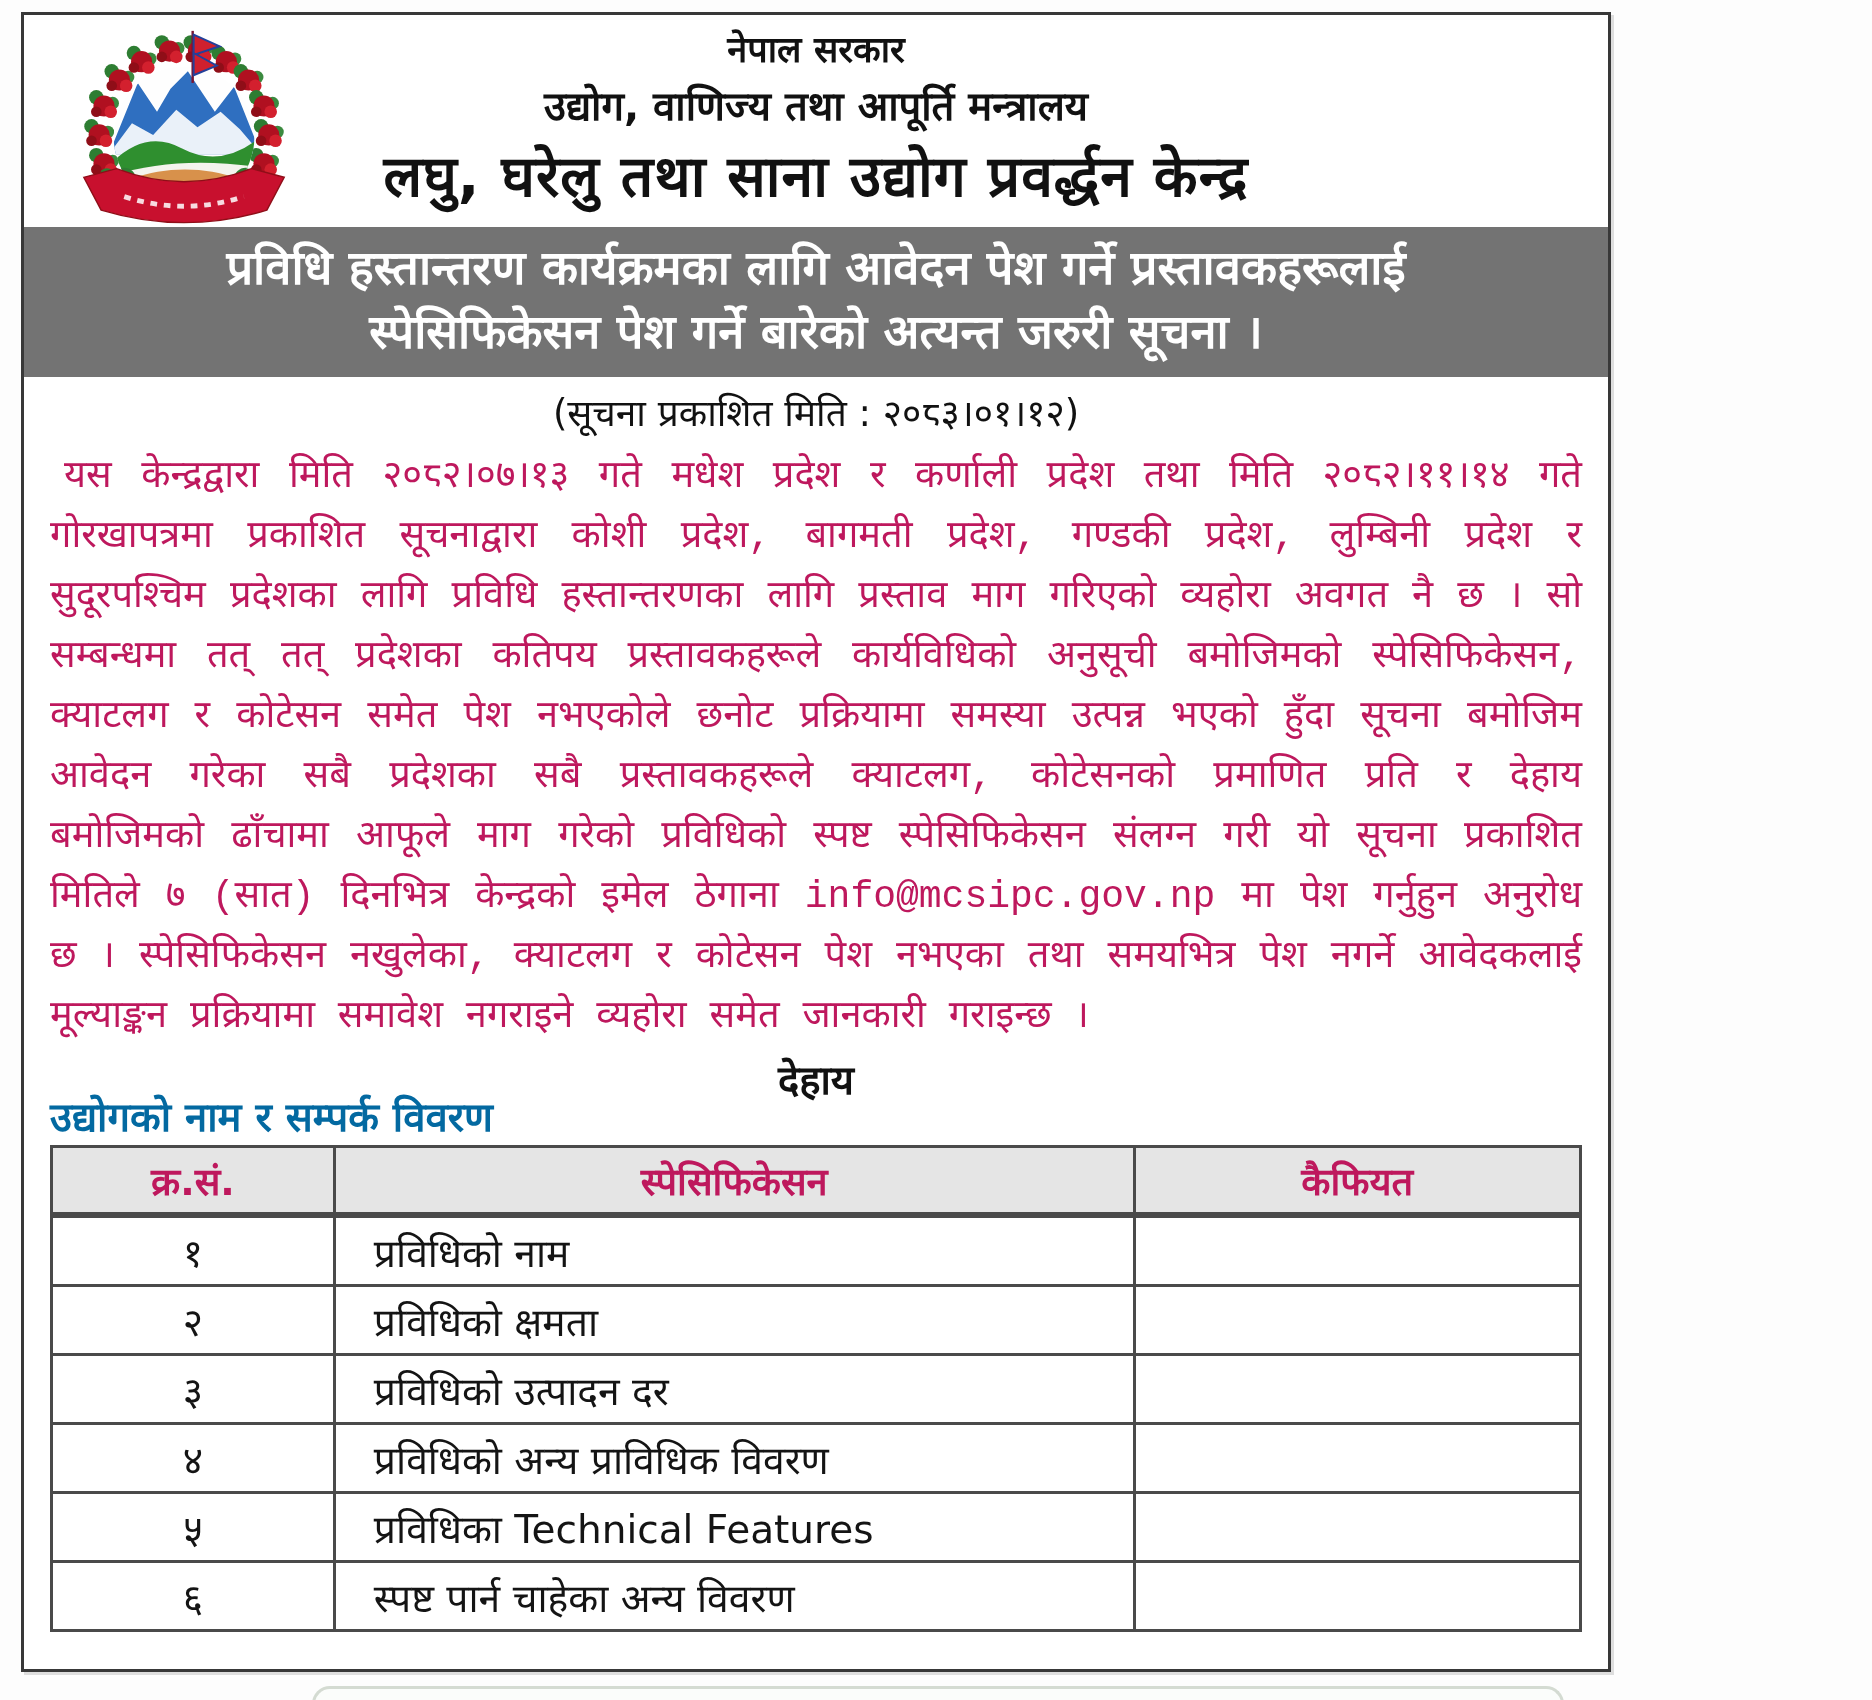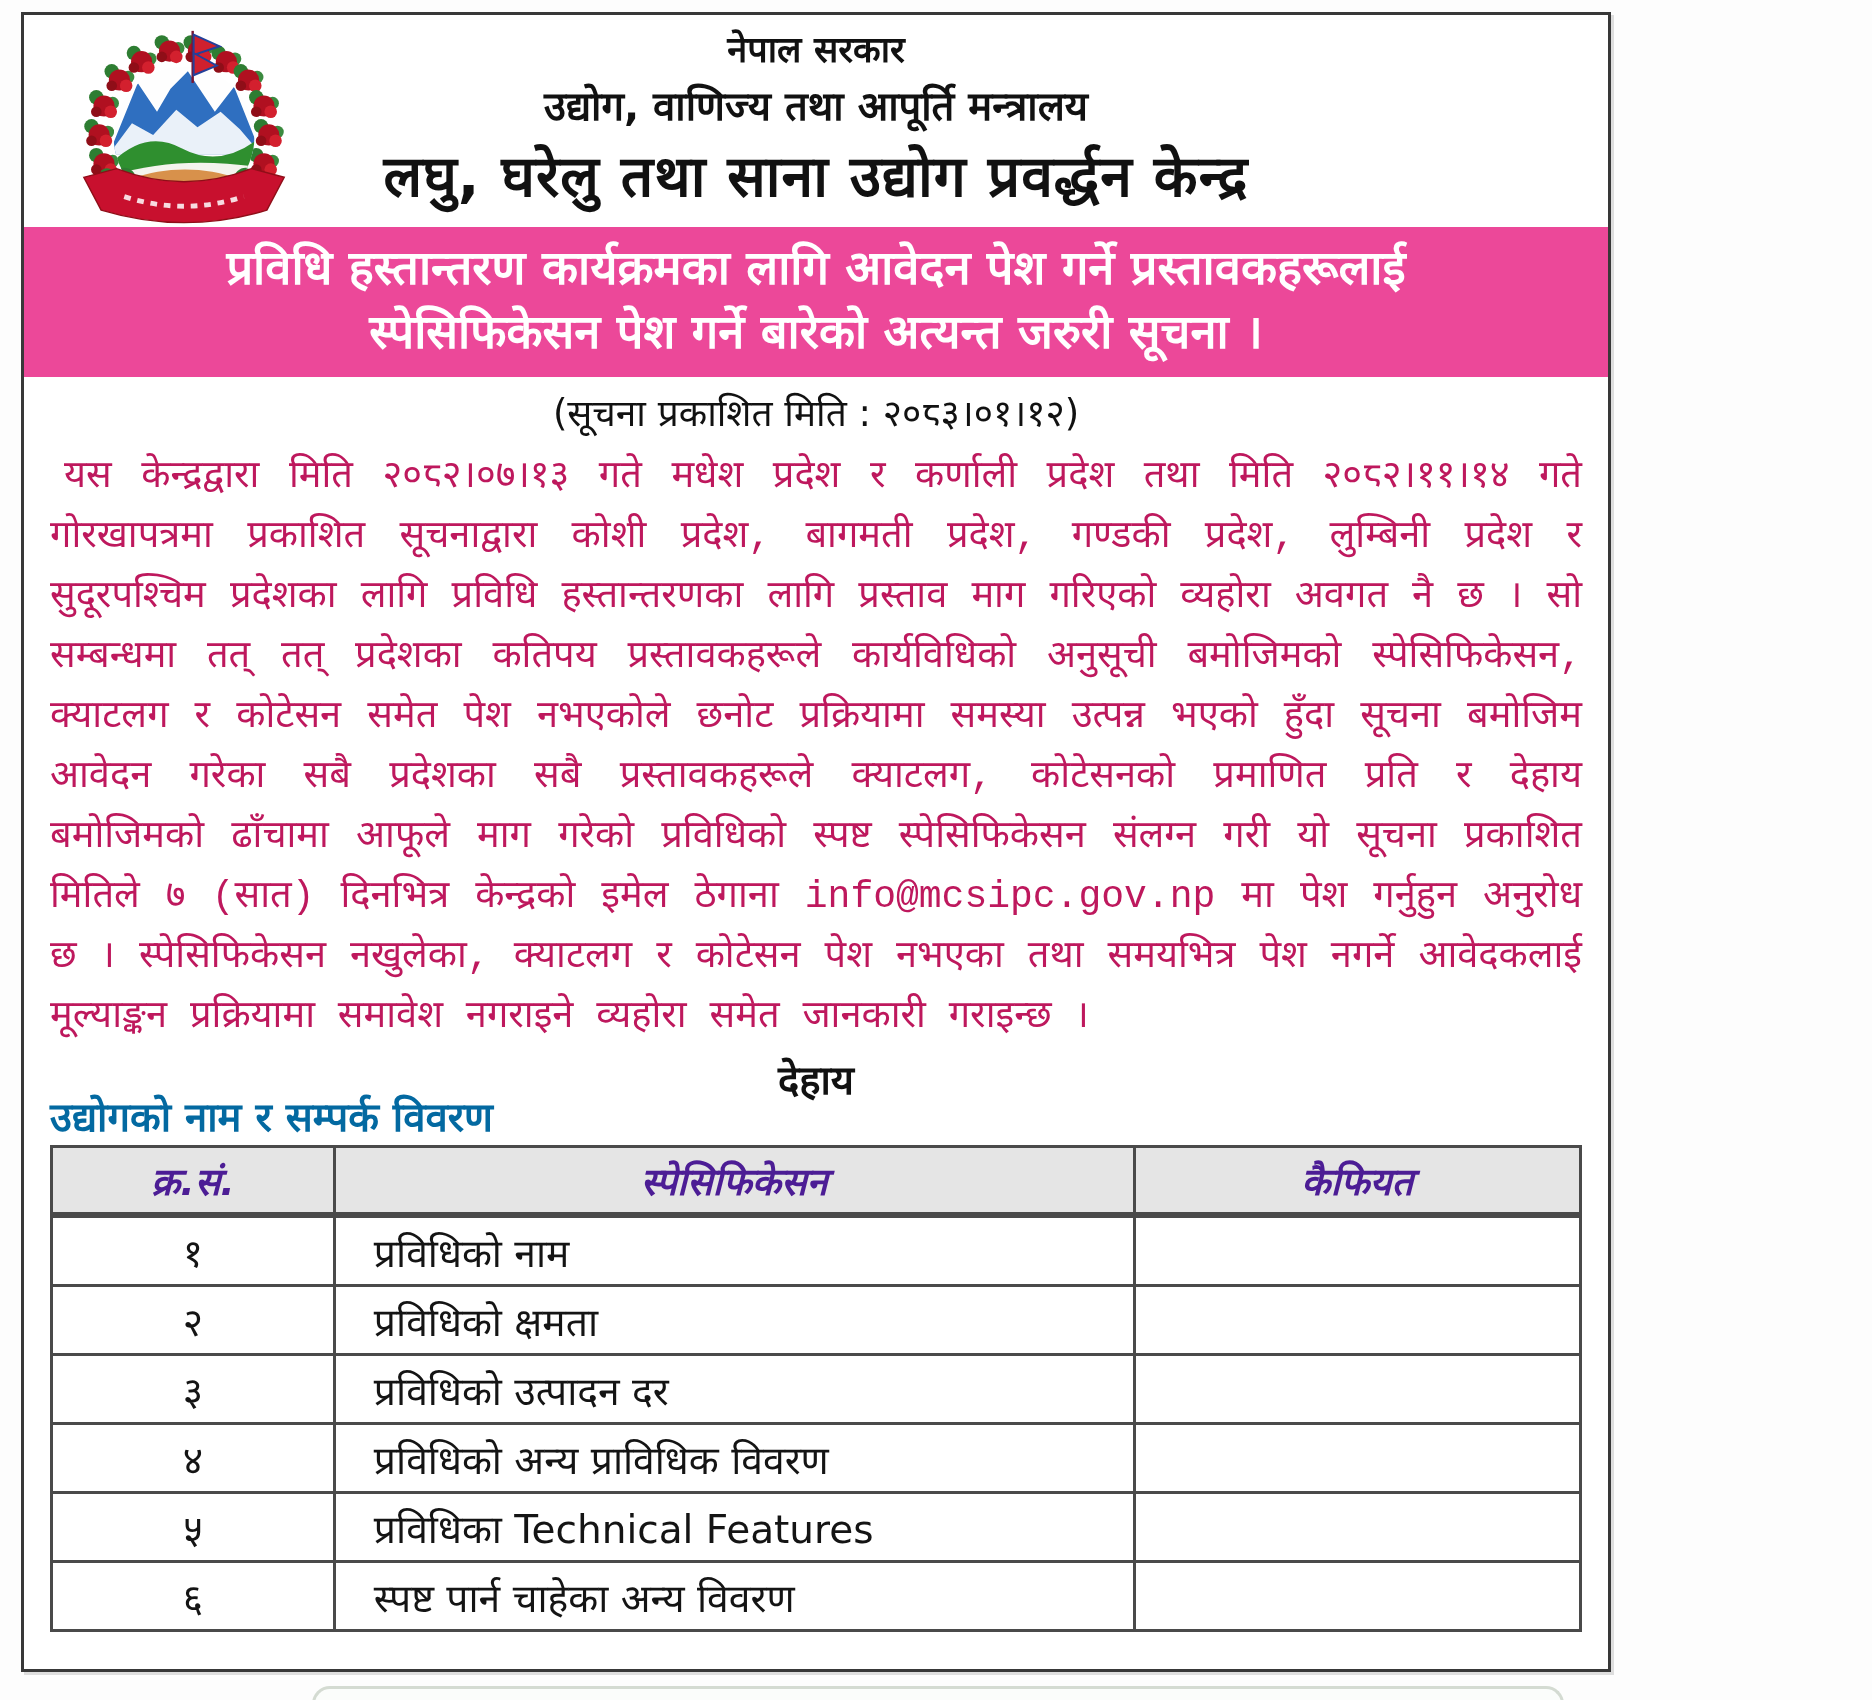--- a/index.html
+++ b/index.html
@@ -30,21 +30,21 @@
   }
   
   .doc-header { position: relative; height: 212px; }
   .emblem { position: absolute; left: 40px; top: 12px; width: 240px; height: 212px; }
   .header-text { text-align: center; padding-top: 10px; color: #111; }
   .gov-line      { font-size: 36px; font-weight: bold; line-height: 50px; }
   .ministry-line { font-size: 40px; font-weight: bold; line-height: 62px; }
   .center-line   { font-size: 57px; font-weight: bold; line-height: 78px; letter-spacing: 1px; }
   
   .banner {
-    background: #ec4899;
+    background: #737373;
     color: #ffffff;
     text-align: center;
     padding: 9px 12px 13px 12px;
   }
   .banner-line { font-size: 47px; font-weight: bold; line-height: 64px; }
   
   .pub-date {
     text-align: center;
     font-size: 37px;
     font-weight: normal;
@@ -77,23 +77,22 @@
     width: calc(100% - 52px);
     margin: 4px 26px 0 26px;
     table-layout: fixed;
   }
   .spec-table th, .spec-table td { border: 3px solid #4a4a4a; }
   .spec-table th {
     background: #e5e5e5;
     font-size: 38px;
     font-weight: bold;
     height: 62px;
-    color: #4c1d95;
+    color: #be185d;
     border-bottom-width: 6px;
-    font-style: italic;
   }
   .spec-table td { font-size: 39px; height: 64px; color: #141414; }
   .col-sn     { width: 18.5%; }
   .col-spec   { width: 52.3%; }
   .col-remark { width: 29.2%; }
   td.sn   { text-align: center; }
   td.spec { padding-left: 38px; }
   
   .signature {
     text-align: right;

